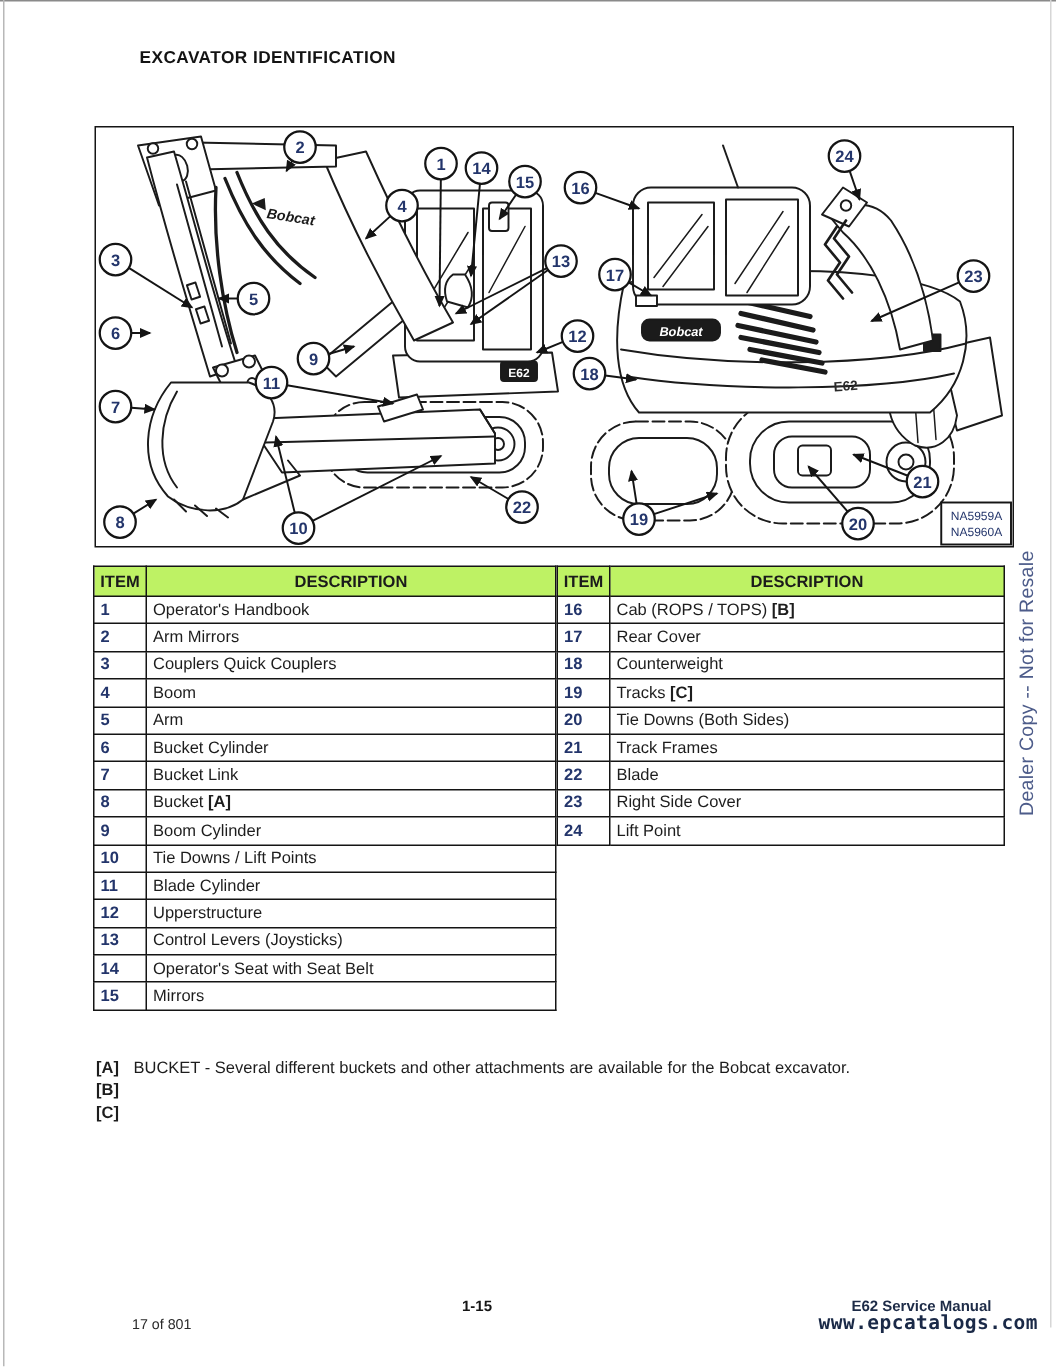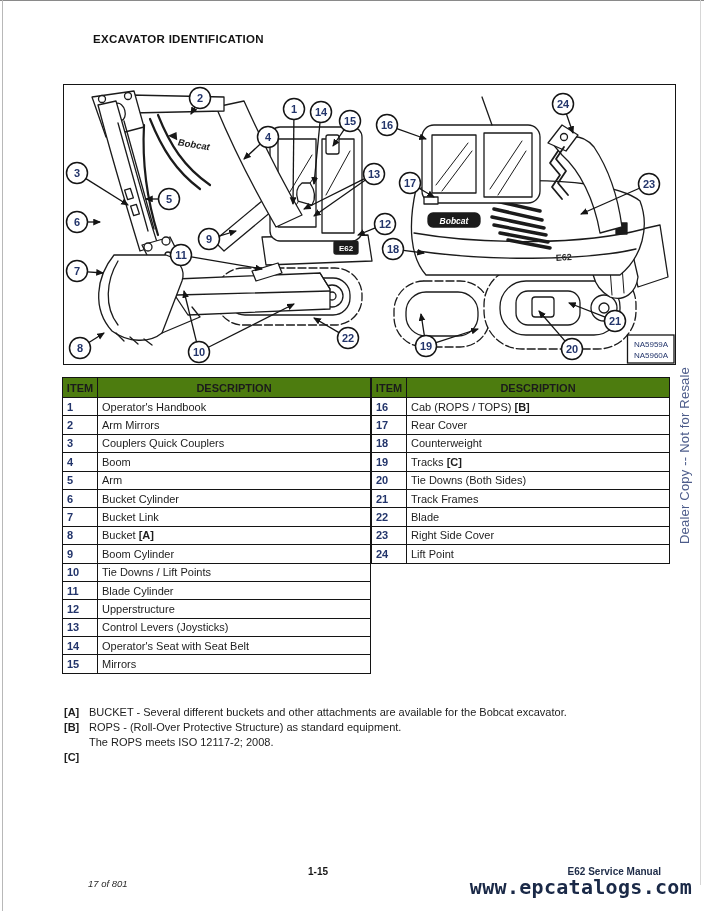--- a/index.html
+++ b/index.html
@@ -19,21 +19,21 @@
     position:absolute;left:63px;top:84px;width:611px;height:279px;
     border:1.5px solid #151515;background:#fff;
   }
   .diagram-box svg{display:block;}
 
   .tables{
     position:absolute;left:62px;top:377px;display:flex;align-items:flex-start;
   }
   table.parts{border-collapse:collapse;background:#fff;}
   table.parts th{
-    border:1.4px solid #141414;background:#4d7c0f;height:19px;
+    border:1.4px solid #141414;background:#bef264;height:19px;
     font-size:11px;font-weight:bold;text-align:center;color:#1b1b1b;padding:0 2px;
   }
   table.parts td{
     border:1.4px solid #141414;height:17.4px;font-size:11px;padding:0 4px;
     white-space:nowrap;overflow:hidden;
   }
   table.parts td.item-cell{width:26px;font-weight:bold;color:#23356b;}
   table.left td.desc-cell{width:264px;color:#1d1d1d;}
   table.right td.desc-cell{width:254px;color:#1d1d1d;}
 
@@ -41,26 +41,26 @@
   .note-line{display:flex;}
   .note-label{width:25px;font-weight:bold;flex:none;}
 
   .watermark{
     position:absolute;left:672px;top:360px;height:190px;width:24px;
     writing-mode:vertical-rl;transform:rotate(180deg);
     display:flex;align-items:center;justify-content:center;
     font-size:13px;color:#4d5c8a;white-space:nowrap;letter-spacing:0.2px;
   }
 
-  .footer-page-pos{position:absolute;left:88px;top:878px;font-size:9.5px;color:#2a2a2a;font-style:italic;}
+  .footer-page-pos{position:absolute;left:88px;top:878px;font-size:9.5px;color:#2a2a2a;}
   .footer-num{position:absolute;left:0;top:866px;width:636px;text-align:center;
     font-size:10px;font-weight:bold;color:#161616;}
   .footer-manual{position:absolute;right:43px;top:866px;font-size:10px;font-weight:bold;color:#1d2b47;}
   .footer-site{position:absolute;right:12px;top:875px;
-    font-family:"DejaVu Sans Mono", monospace;font-weight:bold;font-size:20px;
+    font-family:"DejaVu Sans Mono", monospace;font-weight:bold;font-size:13px;
     color:#1a2947;letter-spacing:0.3px;text-decoration:none;}
 </style>
 </head>
 <body>
 
 <div class="scan-edge-top"></div>
 <div class="scan-edge-left"></div>
 <div class="scan-edge-right"></div>
 
 <div class="page-title">EXCAVATOR IDENTIFICATION</div>
@@ -375,25 +375,20 @@
   </table>
 </div>
 
 <div class="notes" id="notes">
     <div class="note-line">
       <span class="note-label">[A]</span>
       <span>BUCKET - Several different buckets and other attachments are available for the Bobcat excavator.</span>
     </div>
     <div class="note-line">
       <span class="note-label">[B]</span>
-      <span>ROPS - (Roll-Over Protective Structure) as standard equipment.</span>
-    </div>
-    <div class="note-line">
-      <span class="note-label"></span>
-      <span>The ROPS meets ISO 12117-2; 2008.</span>
     </div>
     <div class="note-line">
       <span class="note-label">[C]</span>
     </div>
   </div>
 
 <div class="watermark">Dealer Copy -- Not for Resale</div>
 
 <div class="footer-page-pos">17 of 801</div>
 <div class="footer-num">1-15</div>

